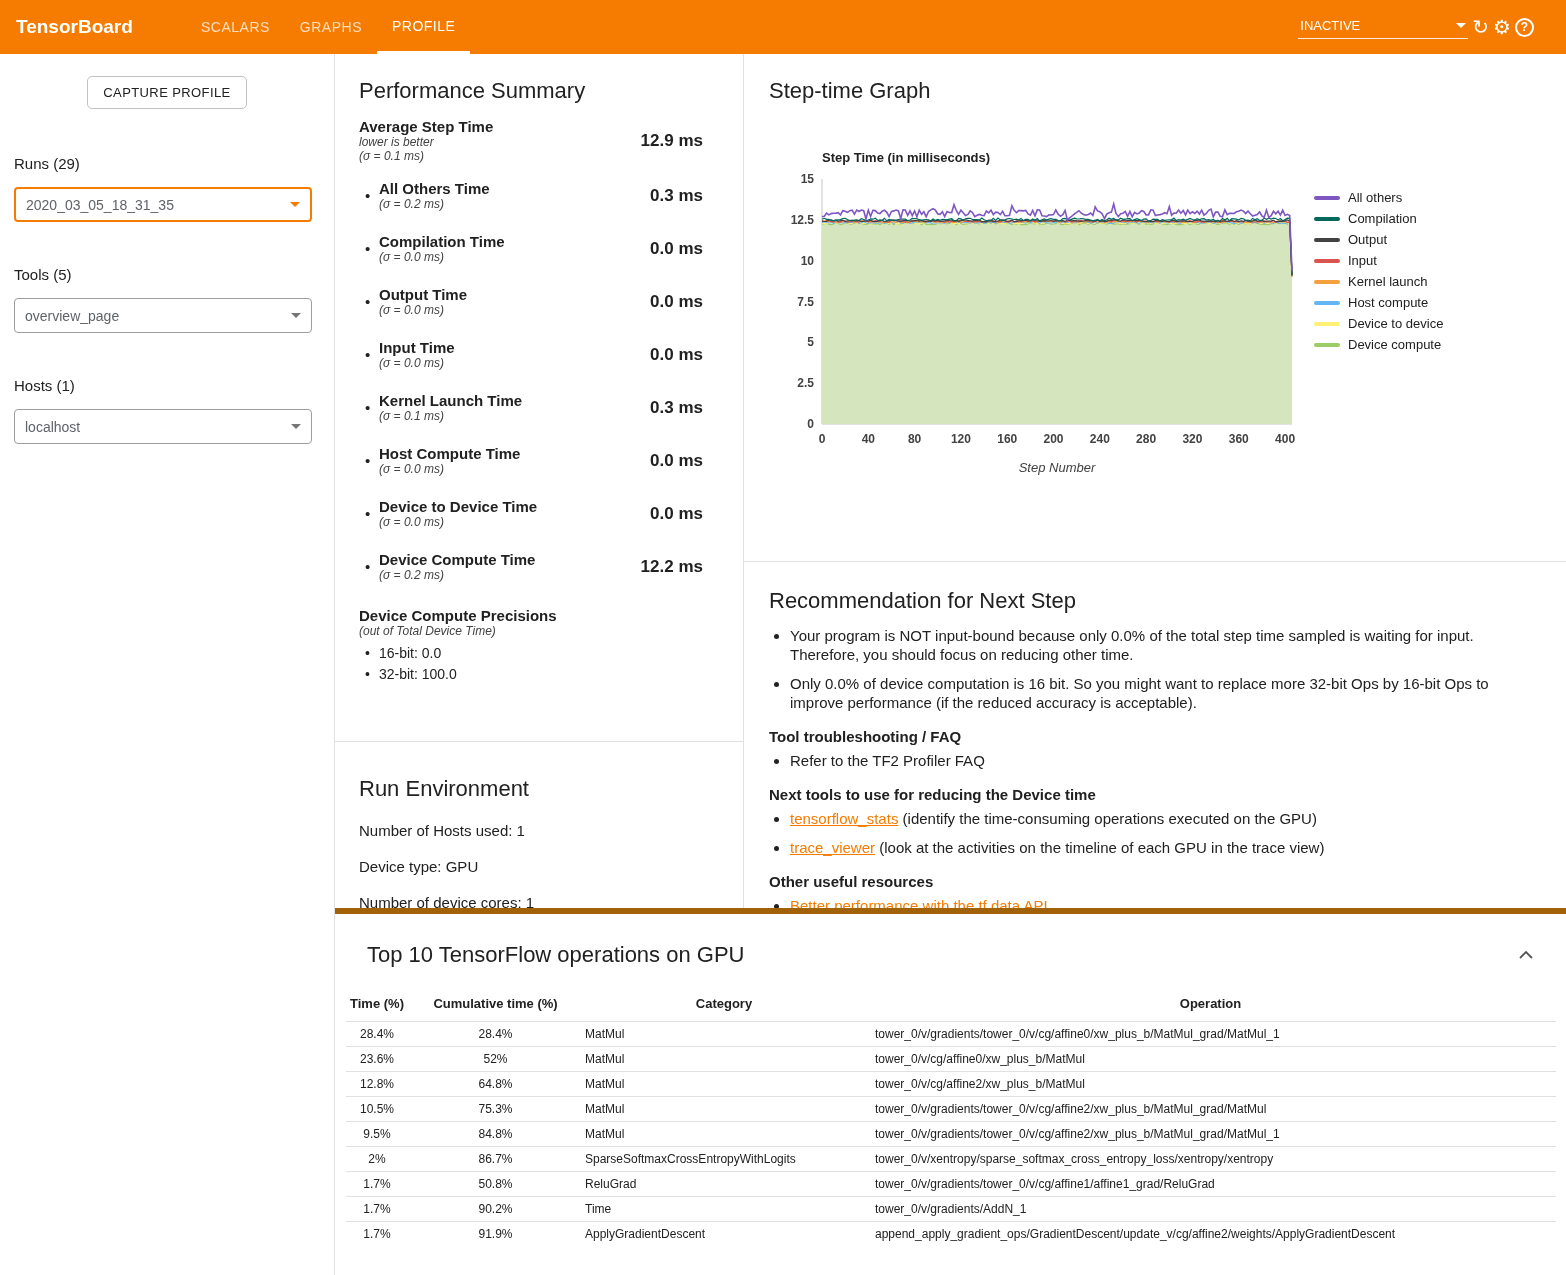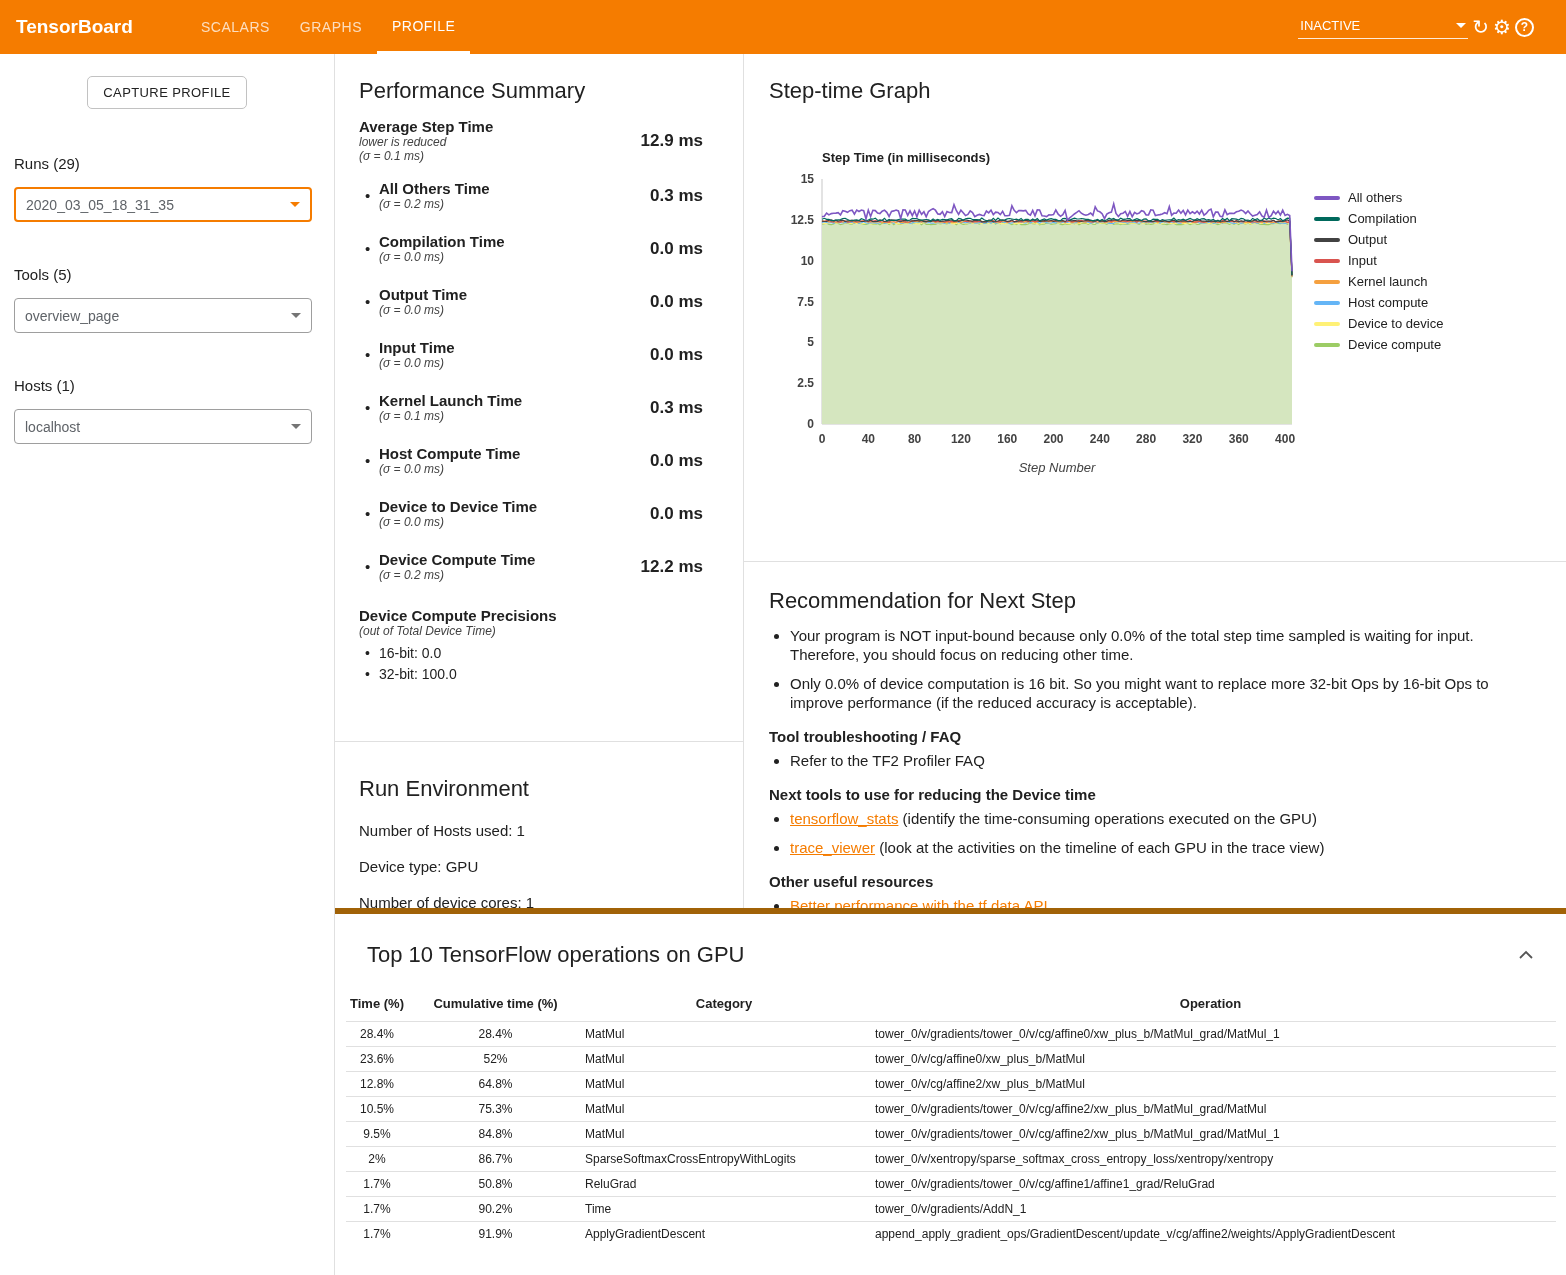--- a/index.html
+++ b/index.html
@@ -150,21 +150,21 @@
   <div class="main">
     <div class="main-top">
 
       <div class="perf-col">
         <div class="perf-summary">
           <h2 class="sec-title">Performance Summary</h2>
 
           <div class="ps-row avg">
             <div class="ps-left">
               <div class="ps-label">Average Step Time</div>
-              <div class="ps-note">lower is reduced</div>
+              <div class="ps-note">lower is better</div>
               <div class="ps-sigma">(σ = 0.1 ms)</div>
             </div>
             <div class="ps-value">12.9 ms</div>
           </div>
 
           <div id="perf-items">
               <div class="ps-row item">
                 <span class="ps-bullet">•</span>
                 <div class="ps-left">
                   <div class="ps-label">All Others Time</div>

